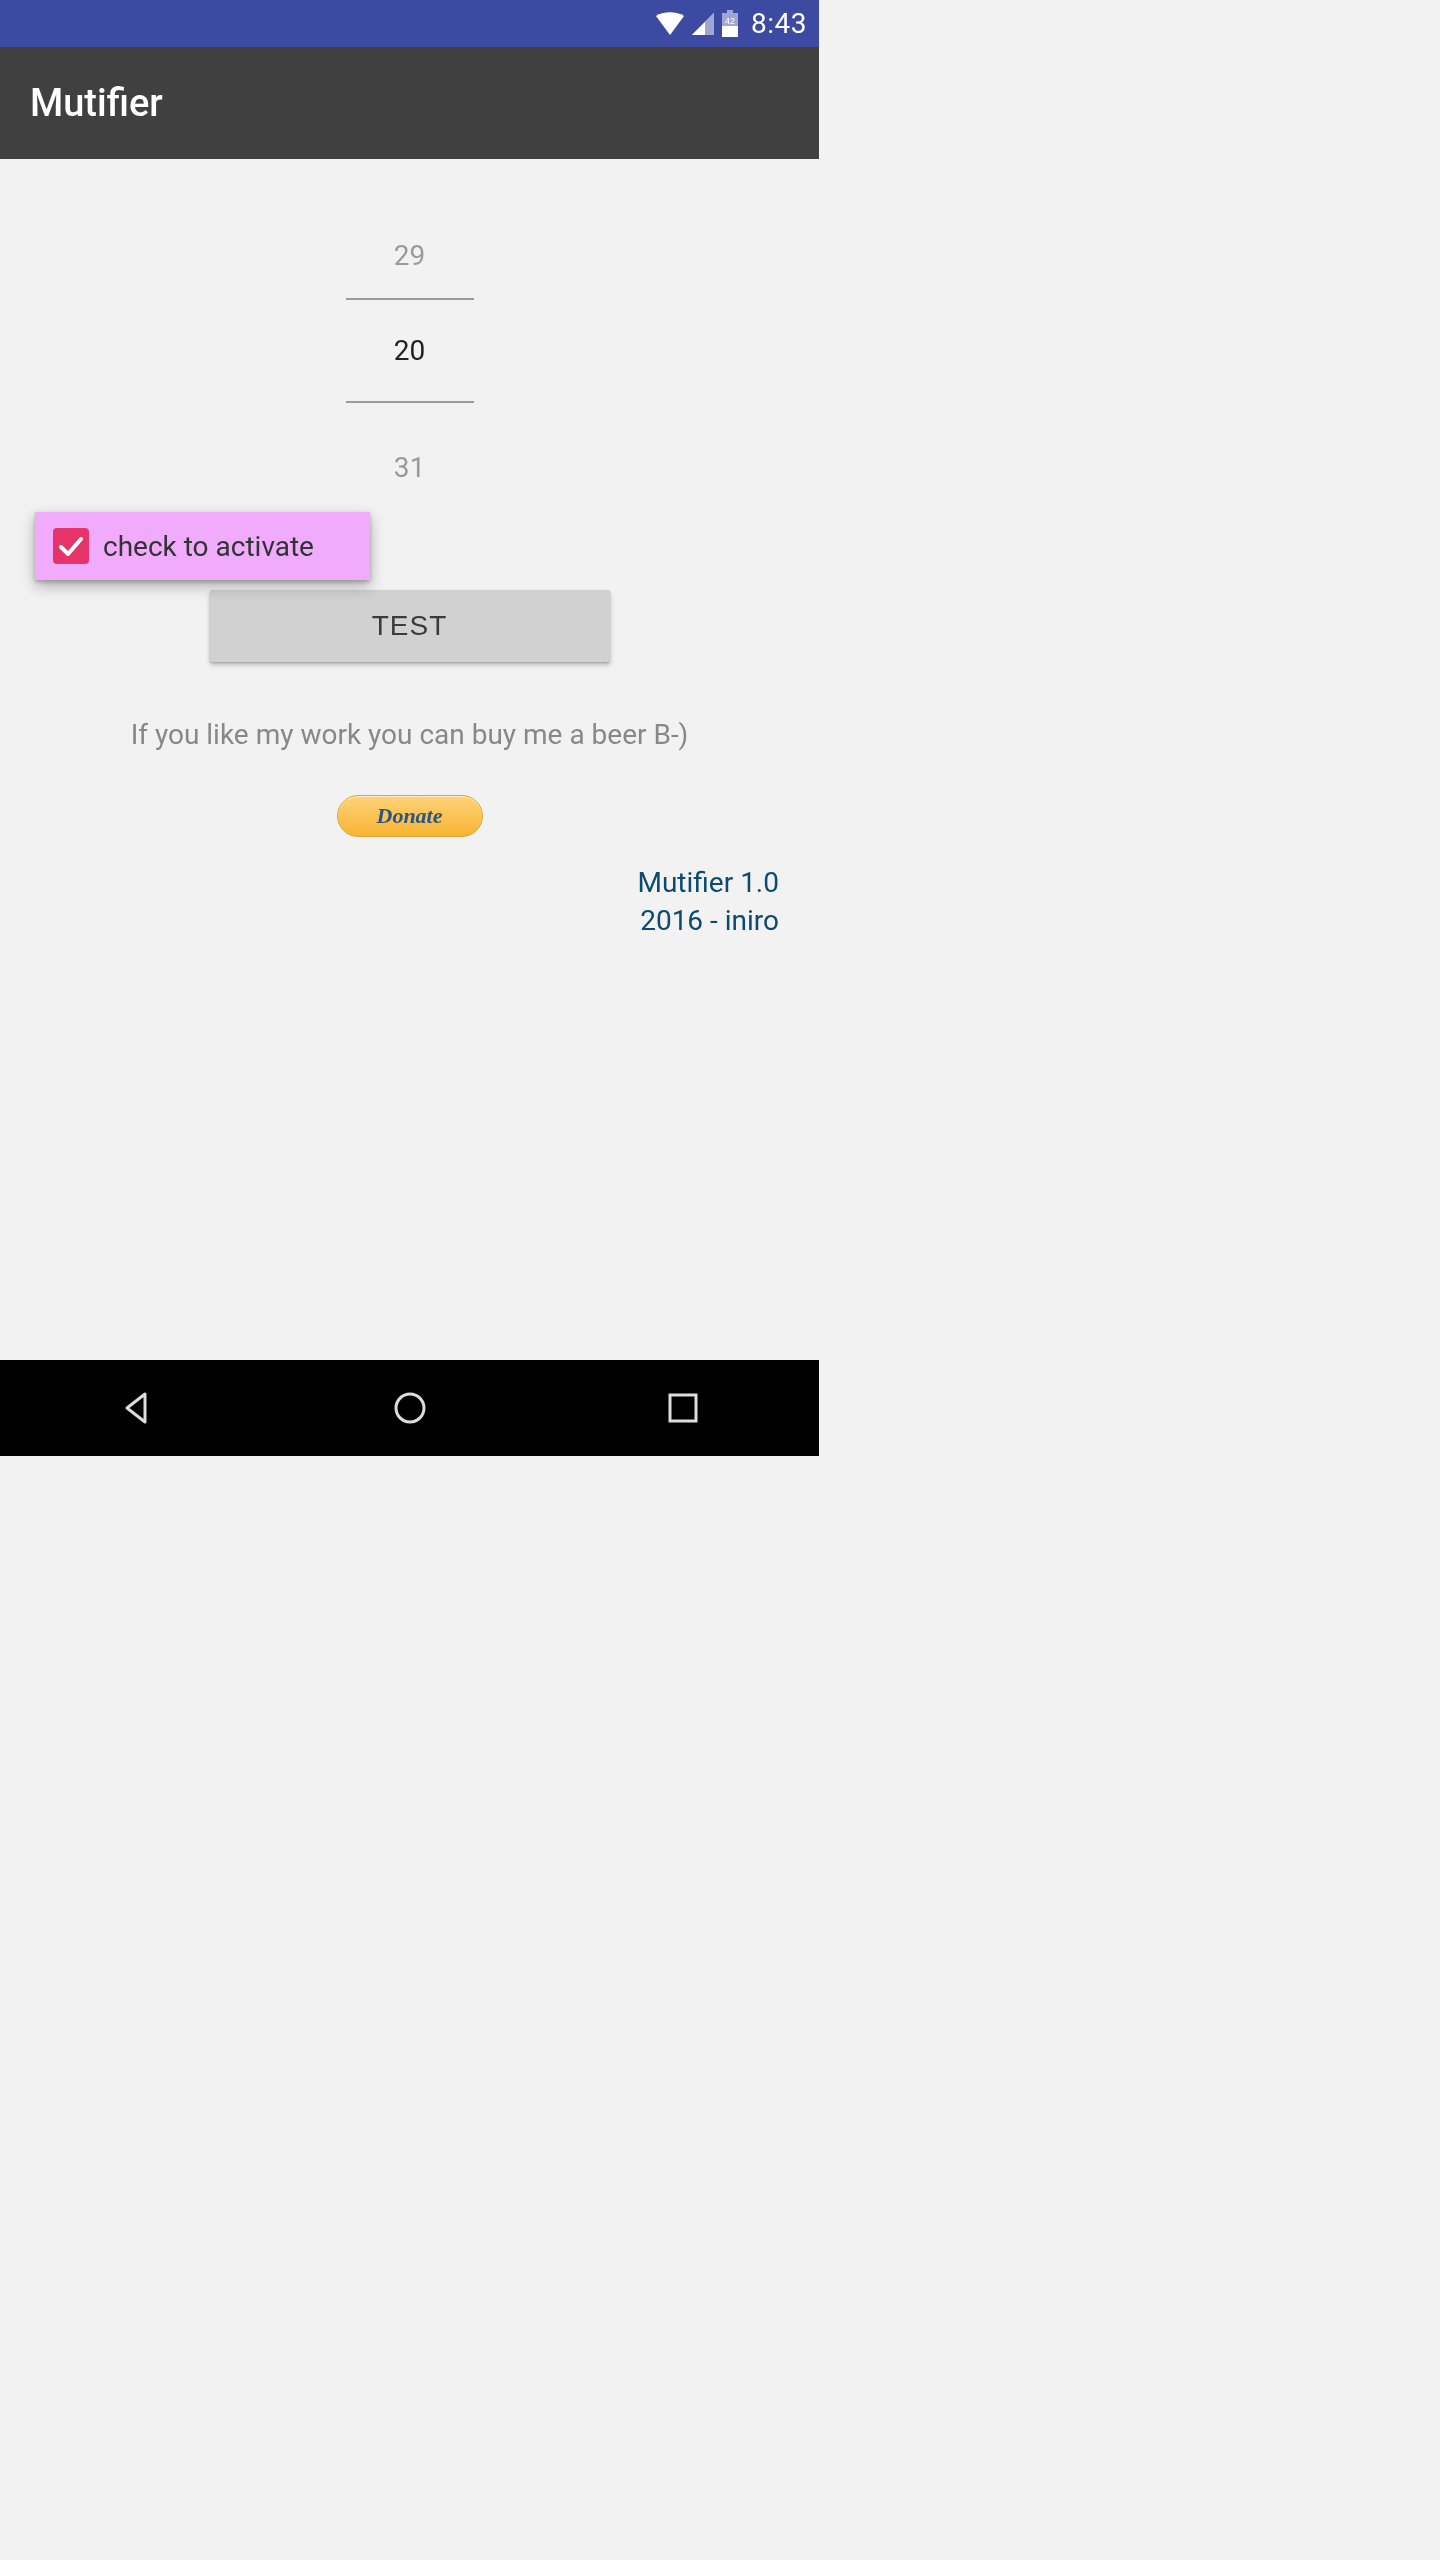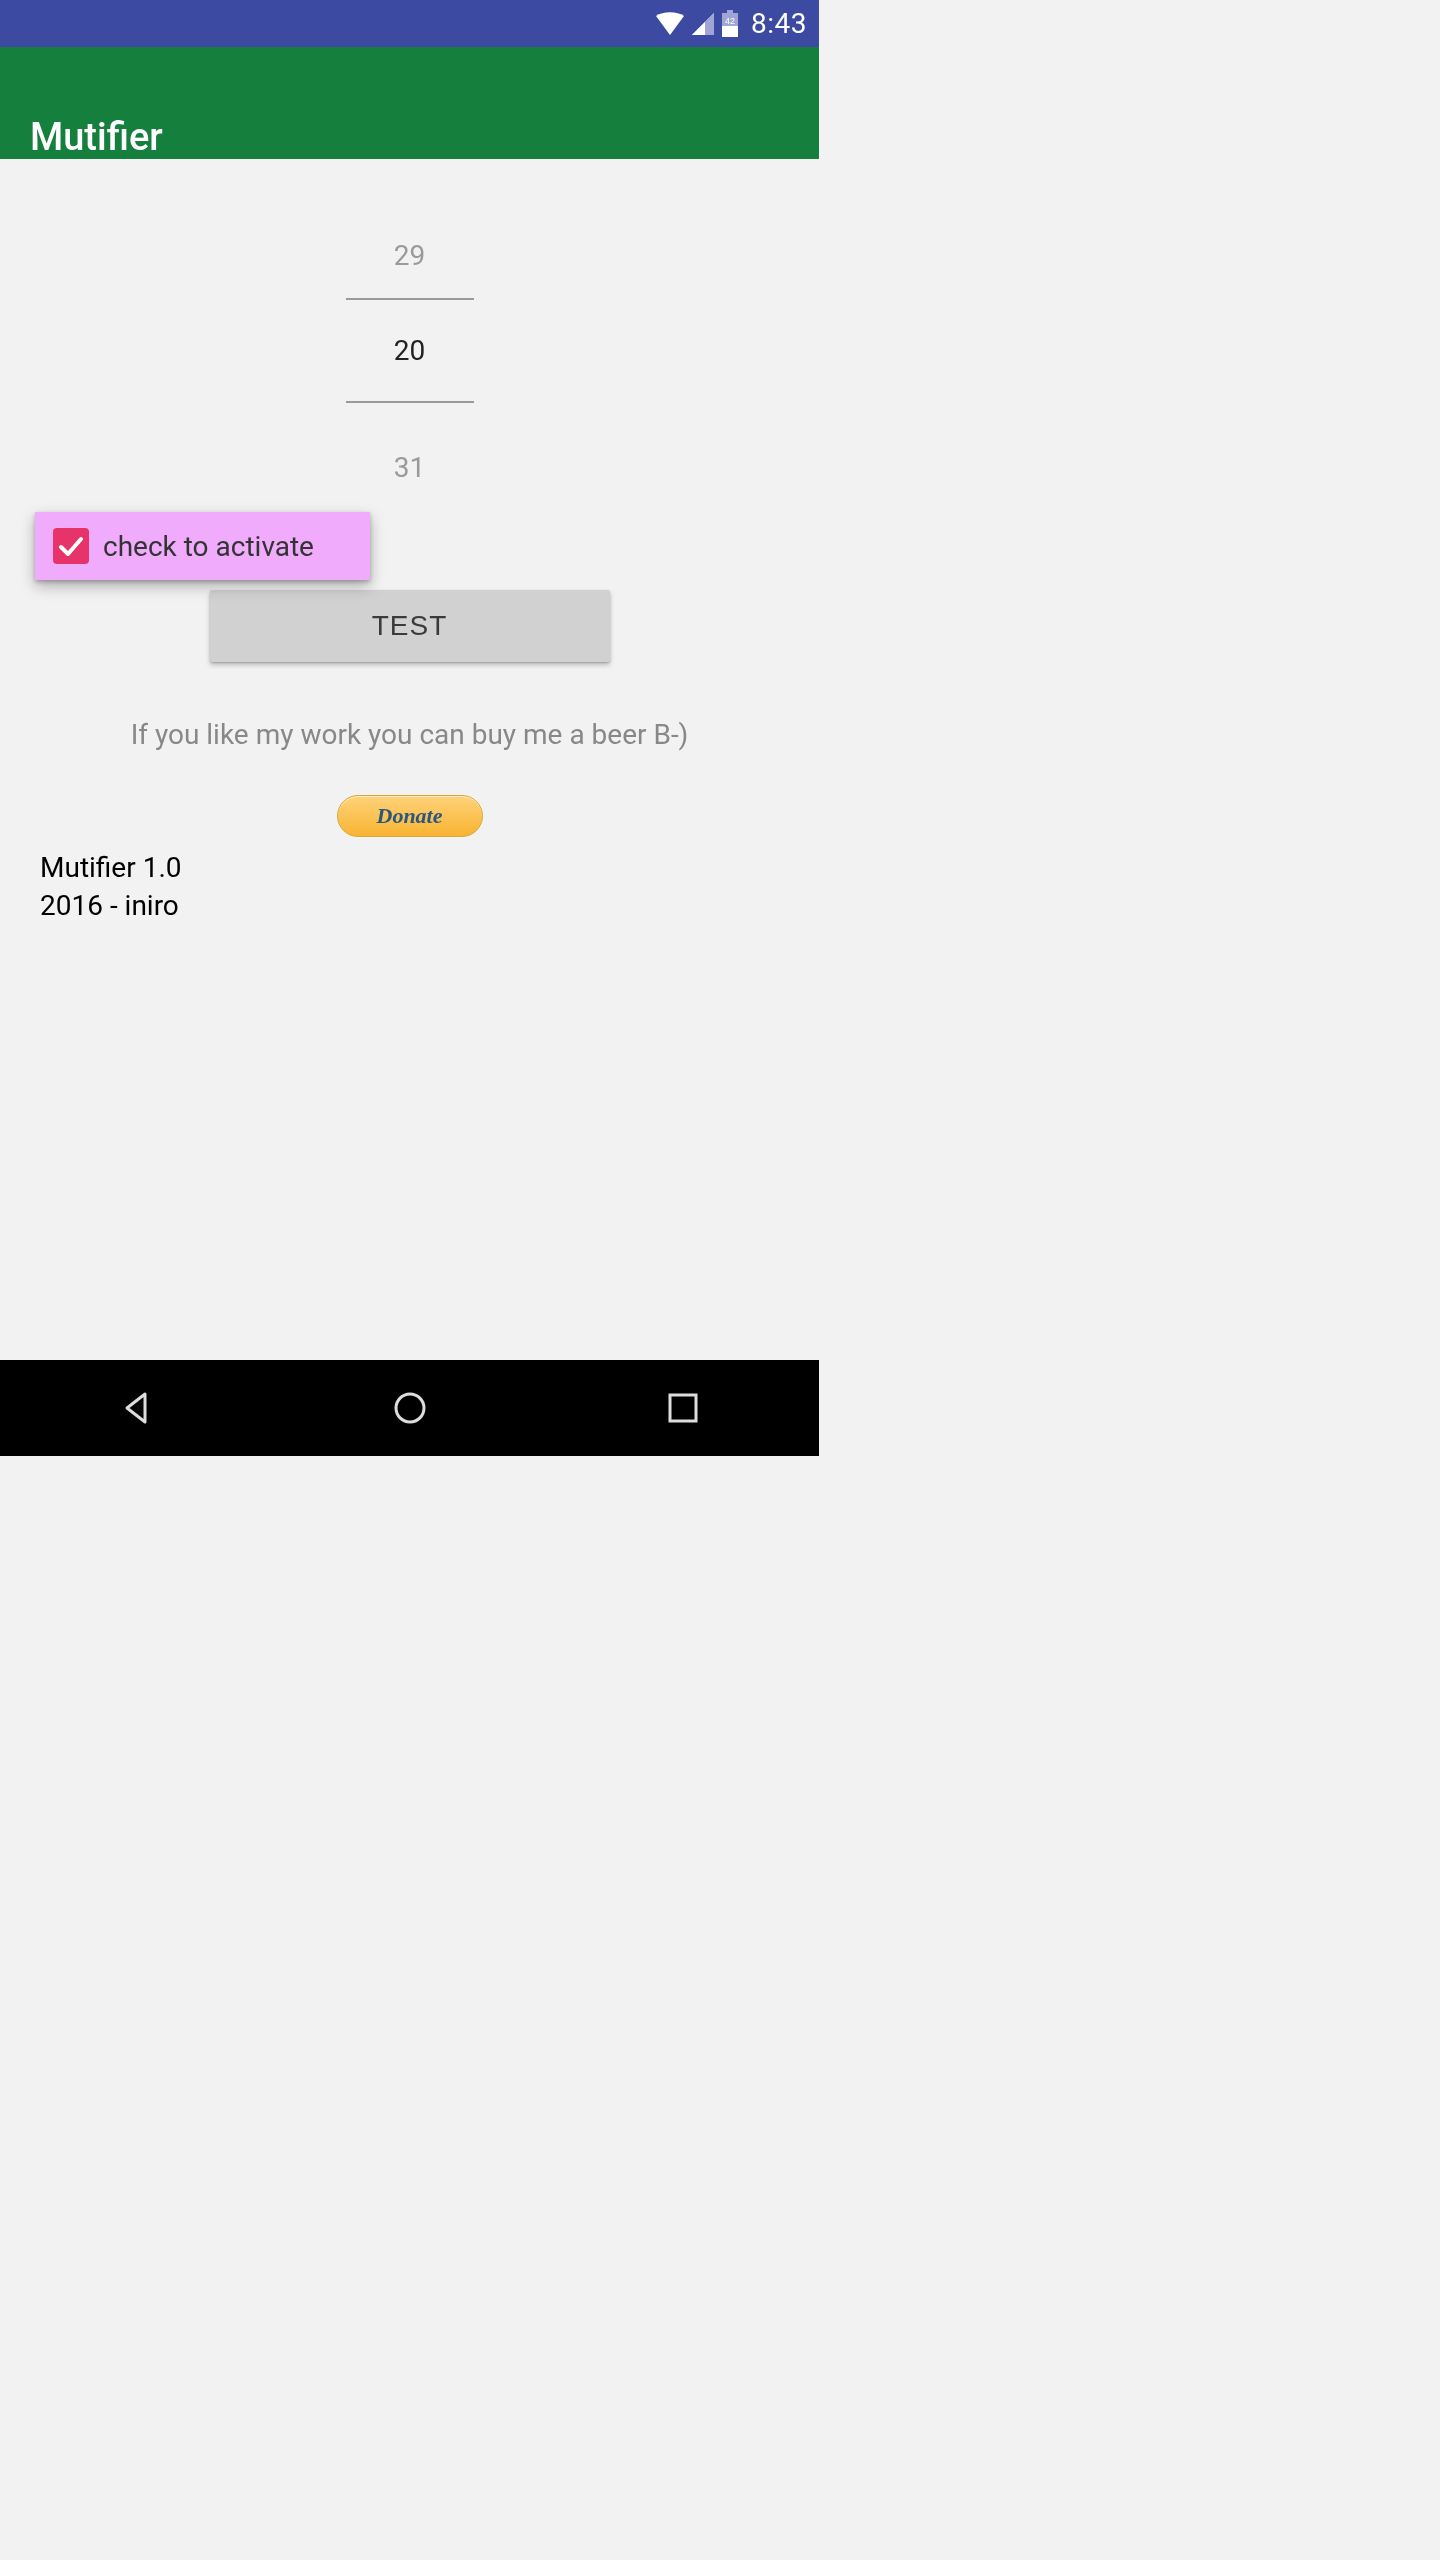--- a/index.html
+++ b/index.html
@@ -24,23 +24,23 @@
     .status-icon { display: inline-flex; align-items: center; }
     .status-time {
       font-size: 28px;
       font-weight: 400;
       color: #fff;
       margin-left: 6px;
       letter-spacing: 0.5px;
     }
     .app-bar {
       height: 112px;
-      background: #15803d;
-      display: flex;
-      align-items: flex-end;
+      background: #404040;
+      display: flex;
+      align-items: center;
       padding-left: 30px;
     }
     .app-title {
       color: #fff;
       font-size: 38px;
       font-weight: 500;
     }
     .content {
       padding: 34px 40px 0 40px;
     }
@@ -138,24 +138,25 @@
       font-family: Georgia, 'Times New Roman', serif;
       font-style: italic;
       font-weight: 700;
       font-size: 22px;
       display: flex;
       align-items: center;
       justify-content: center;
       box-shadow: inset 0 1px 0 rgba(255,255,255,0.6);
     }
     .credits {
-      color: #000000;
+      text-align: right;
+      color: #0c4a6e;
       font-size: 28px;
       line-height: 1.35;
-      margin-top: 12px;
+      margin-top: 27px;
     }
     .nav-bar {
       position: absolute;
       bottom: 0;
       left: 0;
       right: 0;
       height: 96px;
       background: #000;
       display: flex;
       justify-content: space-around;

